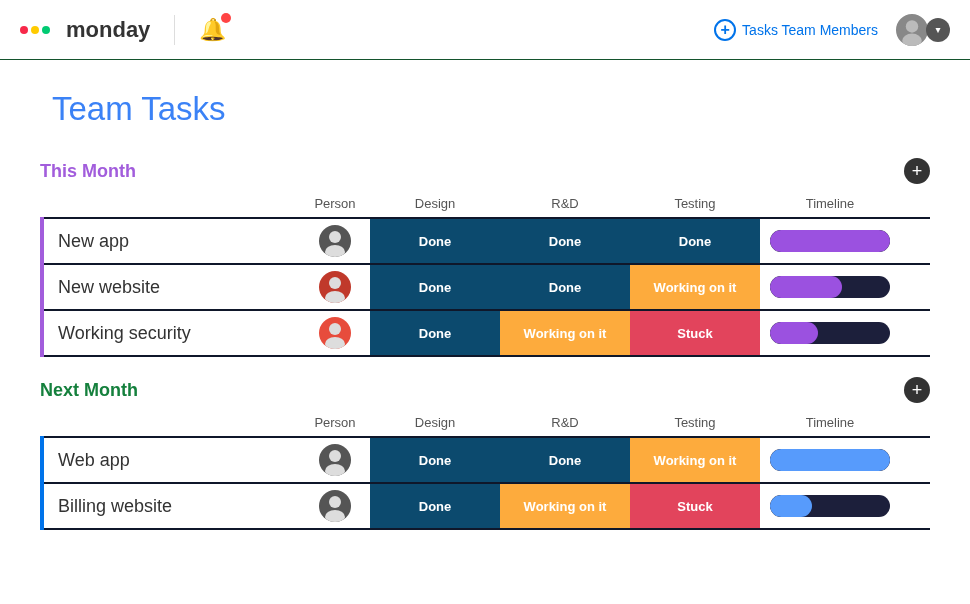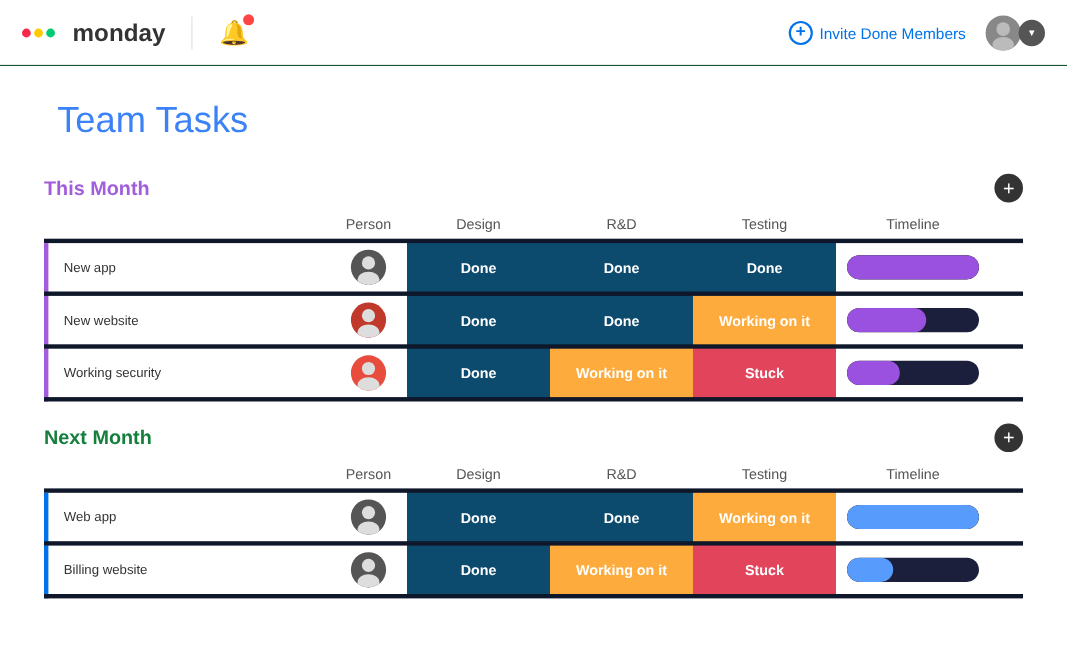--- a/index.html
+++ b/index.html
@@ -167,39 +167,39 @@
       text-align: center;
     }
     .task-table th:first-child { text-align: left; }
     .task-table th.col-person { width: 70px; }
     .task-table th.col-design,
     .task-table th.col-rd,
     .task-table th.col-testing { width: 130px; }
     .task-table th.col-timeline { width: 140px; }
 
     .task-table tr {
-      border-bottom: 4px solid #0f172a;
+      border-bottom: 2px solid #0f172a;
     }
     .task-table td {
       padding: 6px 4px;
       text-align: center;
     }
     .task-table td:first-child {
       text-align: left;
       padding-left: 14px;
     }
 
     .task-row {
       border-left: 4px solid;
     }
     .task-row.this-month-row { border-left-color: #a25ddc; }
     .task-row.next-month-row { border-left-color: #0073ea; }
 
     .task-name {
-      font-size: 12px;
+      font-size: 18px;
       color: #333;
     }
 
     .person-avatar {
       width: 32px;
       height: 32px;
       border-radius: 50%;
       overflow: hidden;
       margin: 0 auto;
       background: #ccc;
@@ -256,21 +256,21 @@
     <span class="logo-text">monday</span>
     <div class="divider-v"></div>
     <div class="bell-icon">
       🔔
       <div class="bell-badge"></div>
     </div>
   </div>
   <div class="header-right">
     <button class="invite-btn">
       <div class="invite-icon">+</div>
-      <span>Invite Done Members</span>
+      <span>Tasks Team Members</span>
     </button>
     <div class="avatar-group">
       <div class="avatar" style="background:#888;">
         <svg viewBox="0 0 36 36" xmlns="http://www.w3.org/2000/svg">
           <circle cx="18" cy="14" r="7" fill="#bbb"></circle>
           <ellipse cx="18" cy="30" rx="11" ry="8" fill="#bbb"></ellipse>
         </svg>
       </div>
       <div class="dropdown-arrow">▾</div>
     </div>

